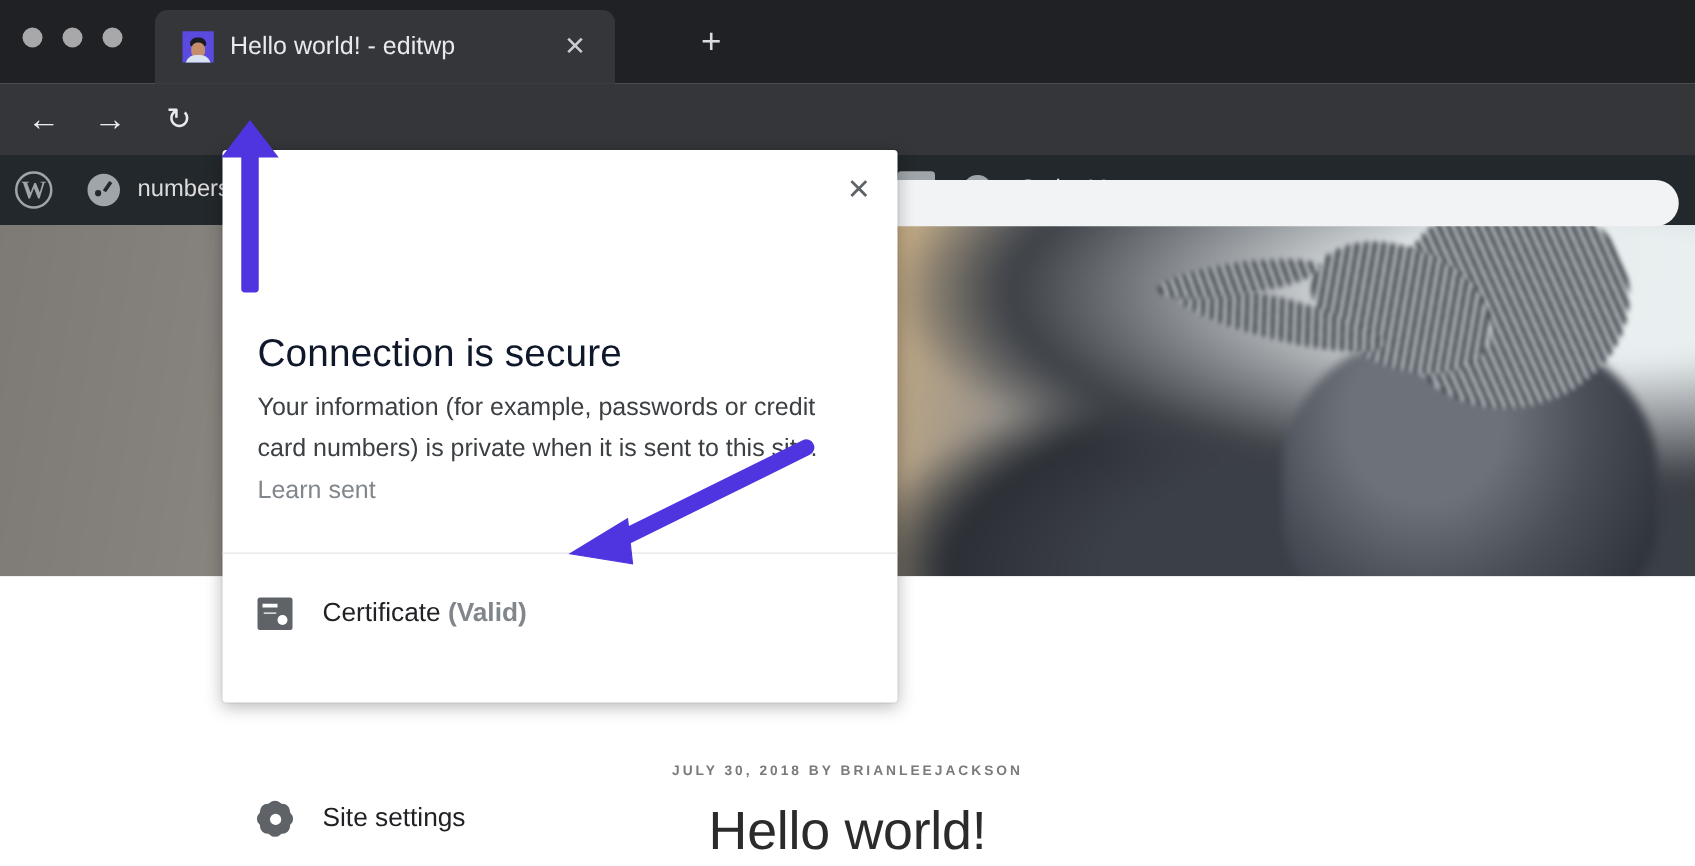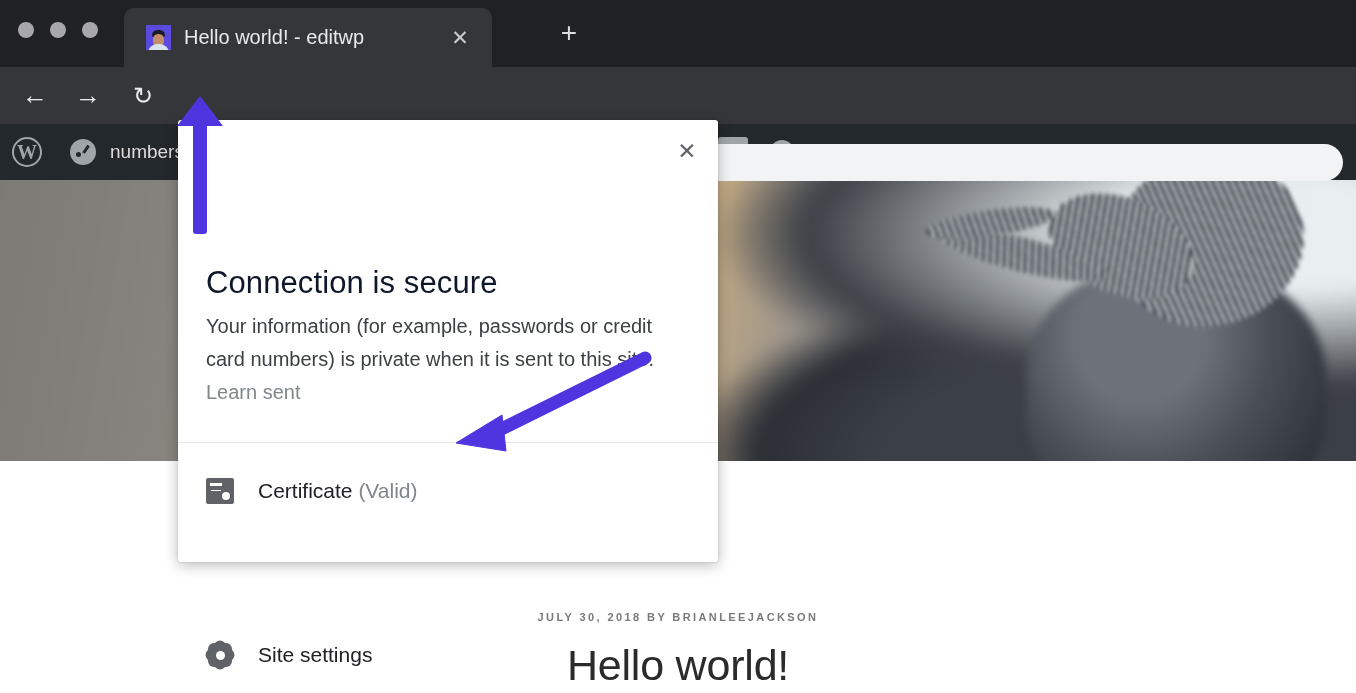--- a/index.html
+++ b/index.html
@@ -267,21 +267,21 @@
   }
   .mi-cert  { top: 335px; }
   .mi-cook  { top: 407px; background: #eaeaea; }
   .mi-site  { top: 479px; margin-top: 20px; }
   .mi-icon {
     margin-left: 26px; margin-right: 22px;
     width: 32px; height: 32px;
     display: flex; align-items: center; justify-content: center;
   }
   .mi-label { font-size: 21px; color: #202124; white-space: nowrap; }
-  .mi-sub   { color: #80868b; }
+  .mi-sub   { color: #80868b; font-weight: bold; }
 
   
   .ico-cert { position: relative; width: 28px; height: 26px; background: #5f6368; border-radius: 2px; }
   .ico-cert::before {
     content: ""; position: absolute; left: 4px; top: 5px;
     width: 12px; height: 3px; background: #fff;
     box-shadow: 0 6px 0 -1px #fff, 0 12px 0 -3px #fff;
   }
   .ico-cert::after {
     content: ""; position: absolute; right: 4px; bottom: 4px;

